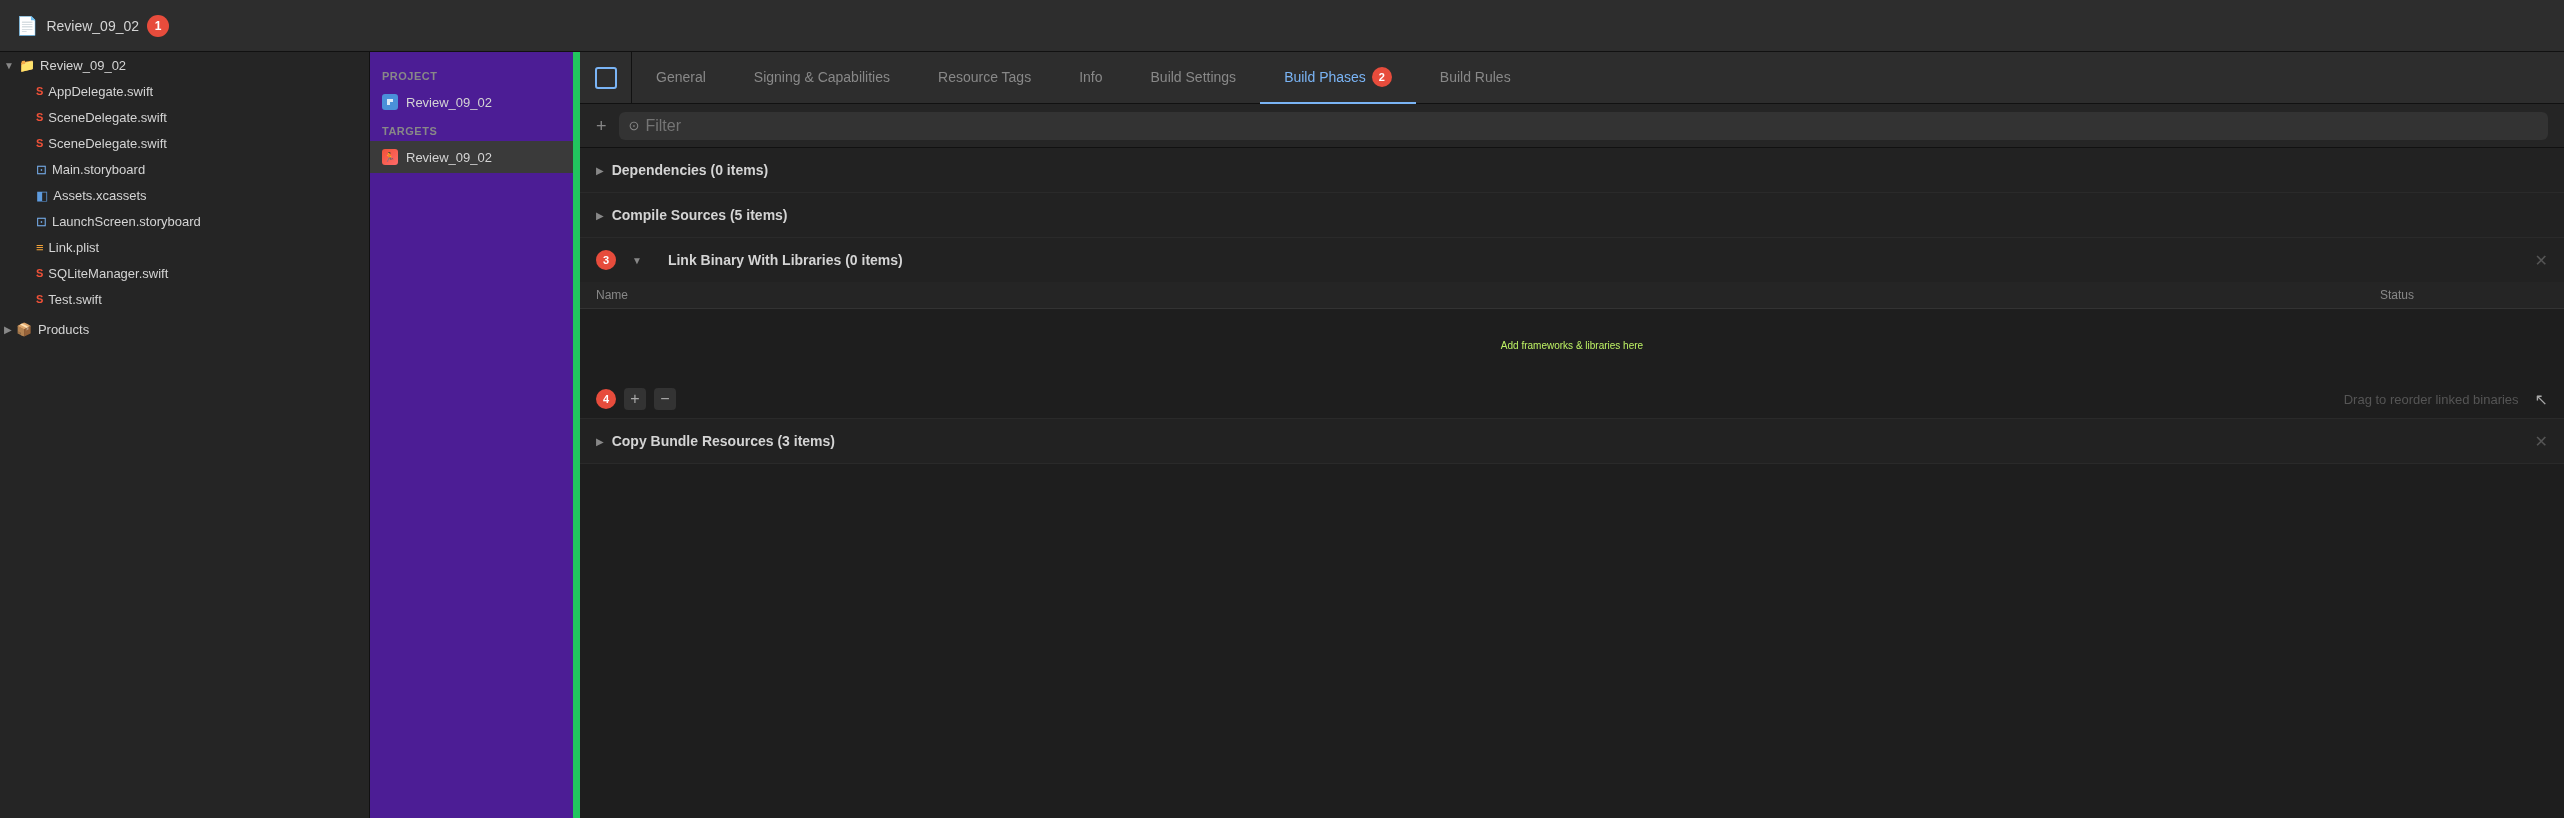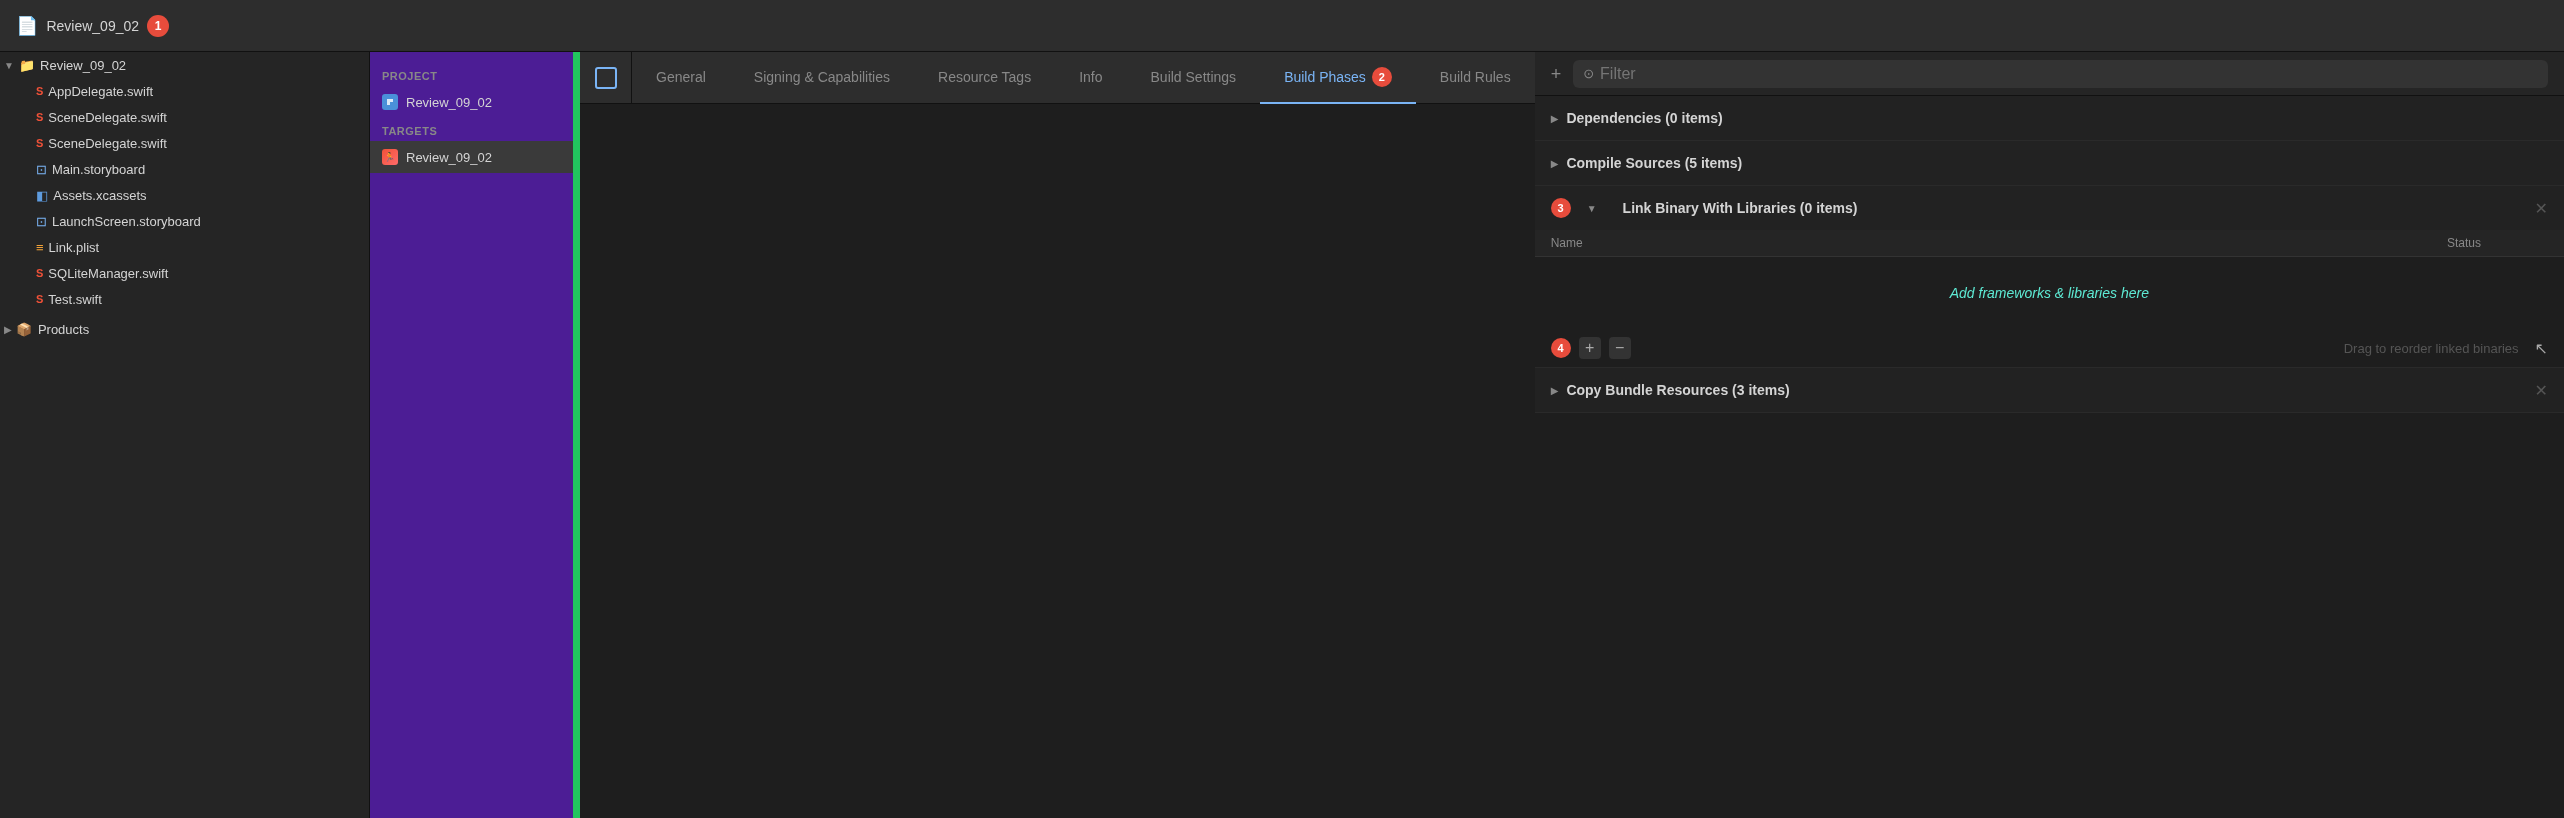--- a/index.html
+++ b/index.html
@@ -133,20 +133,21 @@
       justify-content: center;
       color: white;
       font-size: 8px;
     }
 
     
     .content-area {
       flex: 1;
       background: #1e1e1e;
       display: flex;
+      flex-direction: column;
       overflow: hidden;
     }
 
     
     .tabs-bar {
       height: 52px;
       background: #2d2d2d;
       border-bottom: 1px solid #111;
       display: flex;
       align-items: center;
@@ -462,27 +463,27 @@
           <div class="badge-red badge-inline" style="margin-right:8px;">3</div>
           <span class="phase-arrow">▼</span>
           <span class="phase-title" style="margin-left:18px;">Link Binary With Libraries (0 items)</span>
           <span class="phase-close" style="margin-left:auto;">✕</span>
         </div>
 
         <table class="section-table">
           <thead>
             <tr>
               <th>Name</th>
-              <th class="right-col" style="text-align:center;">Status</th>
+              <th class="right-col" style="text-align:left;">Status</th>
             </tr>
           </thead>
           <tbody>
             <tr>
               <td colspan="2" style="text-align:center;padding:28px 16px;">
-                <span style="color:#5eead4;font-style:italic;font-size:14px;">Add frameworks &amp; libraries here</span>
+                <span style="color:#bef264;font-size:10px;">Add frameworks &amp; libraries here</span>
               </td>
             </tr>
           </tbody>
         </table>
 
         <div class="section-footer">
           <div class="badge-red badge-inline">4</div>
           <div class="footer-btn">+</div>
           <div class="footer-btn">−</div>
           <div style="flex:1;"></div>

